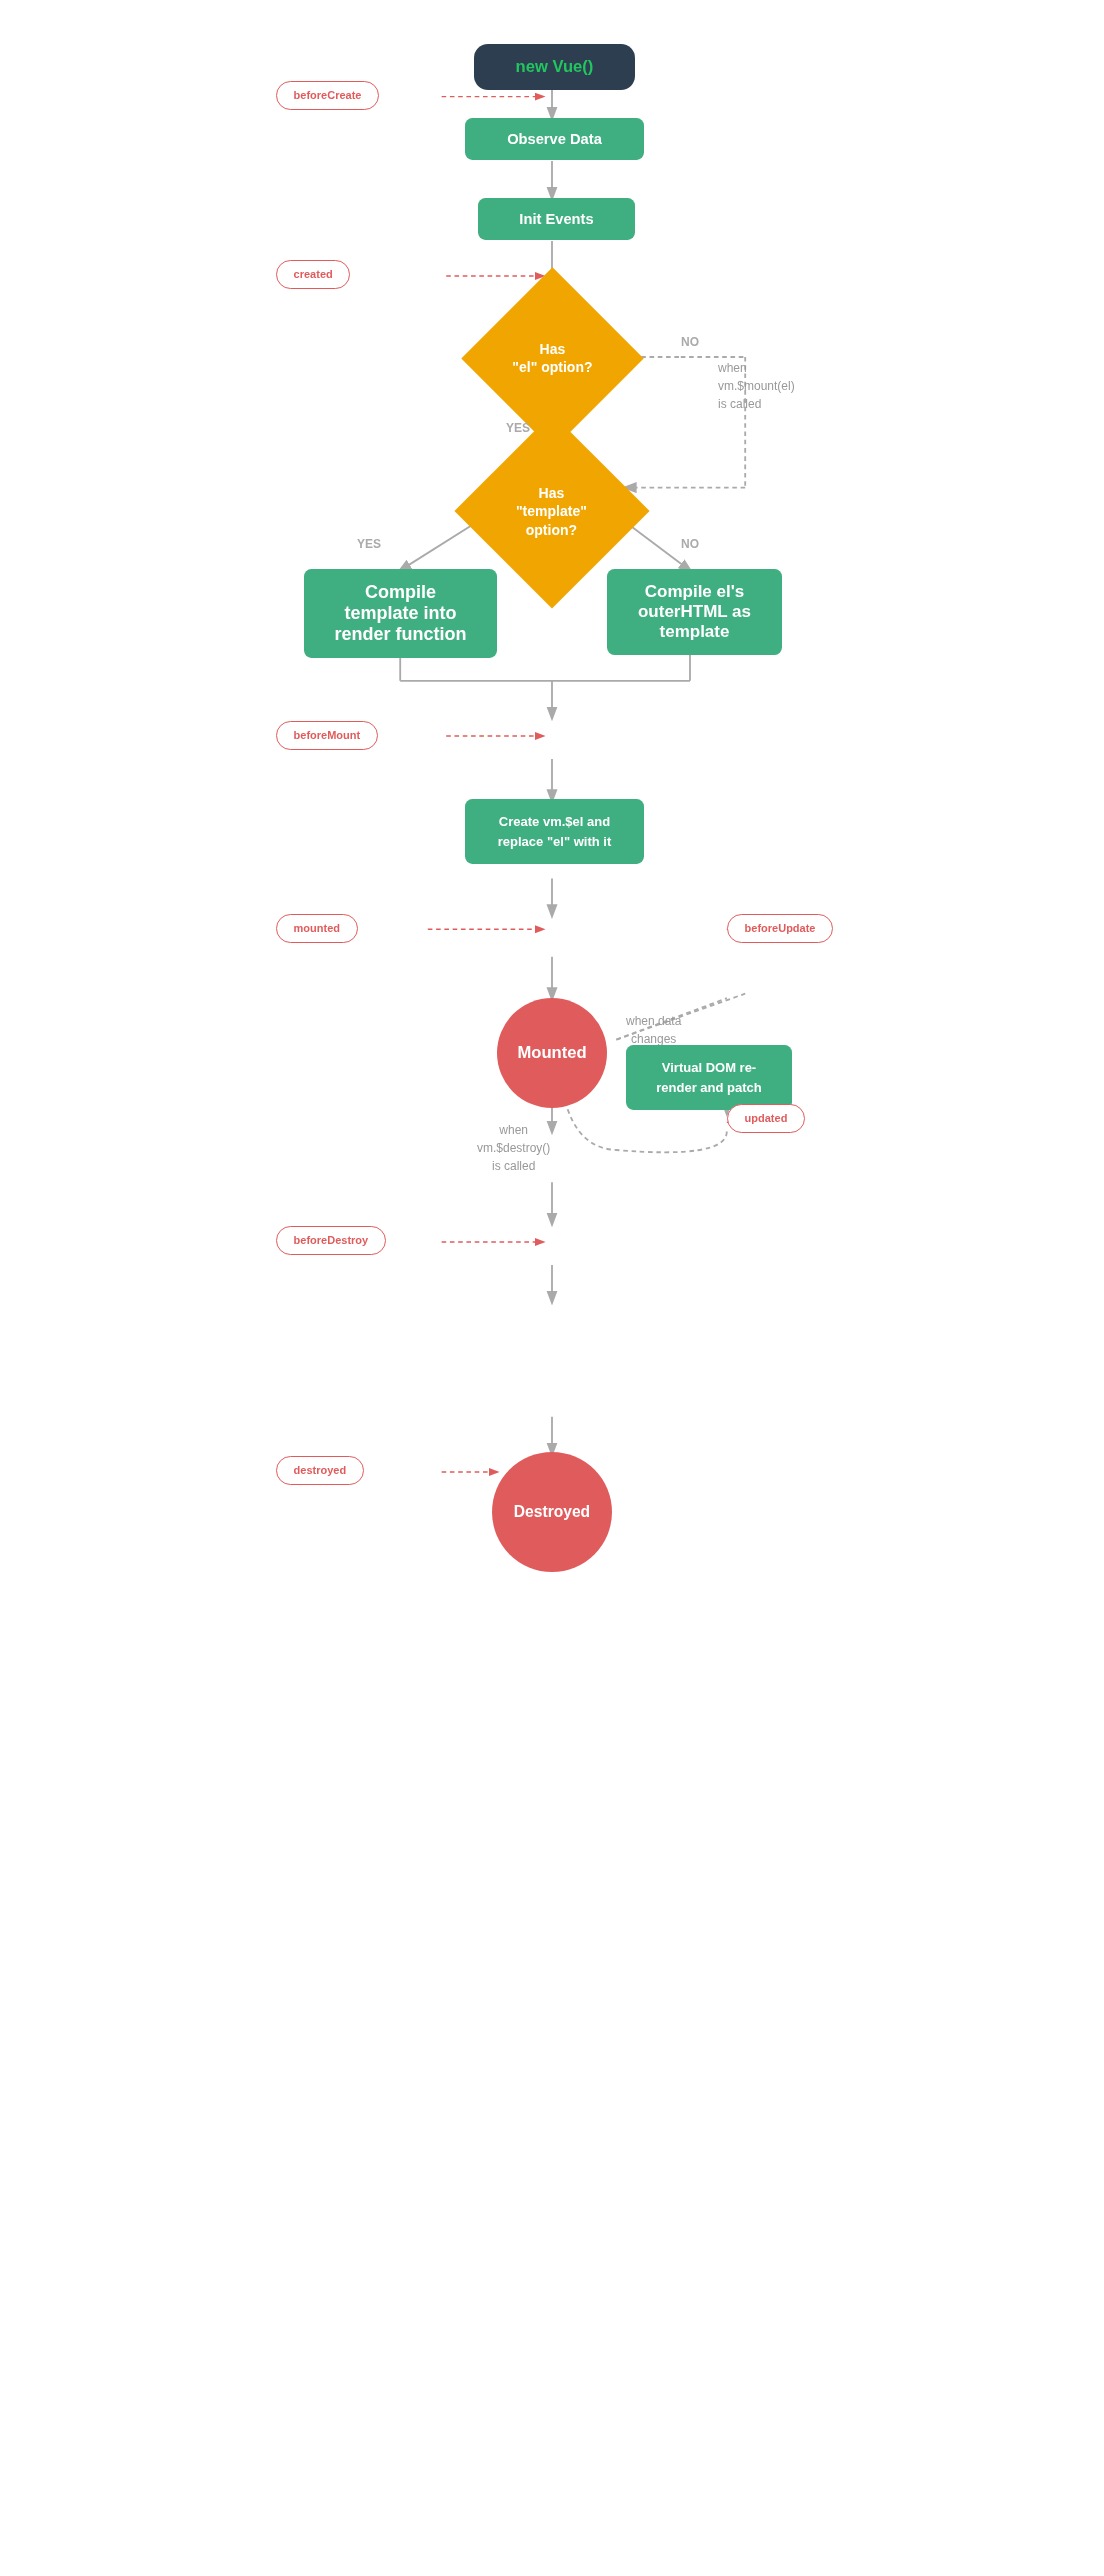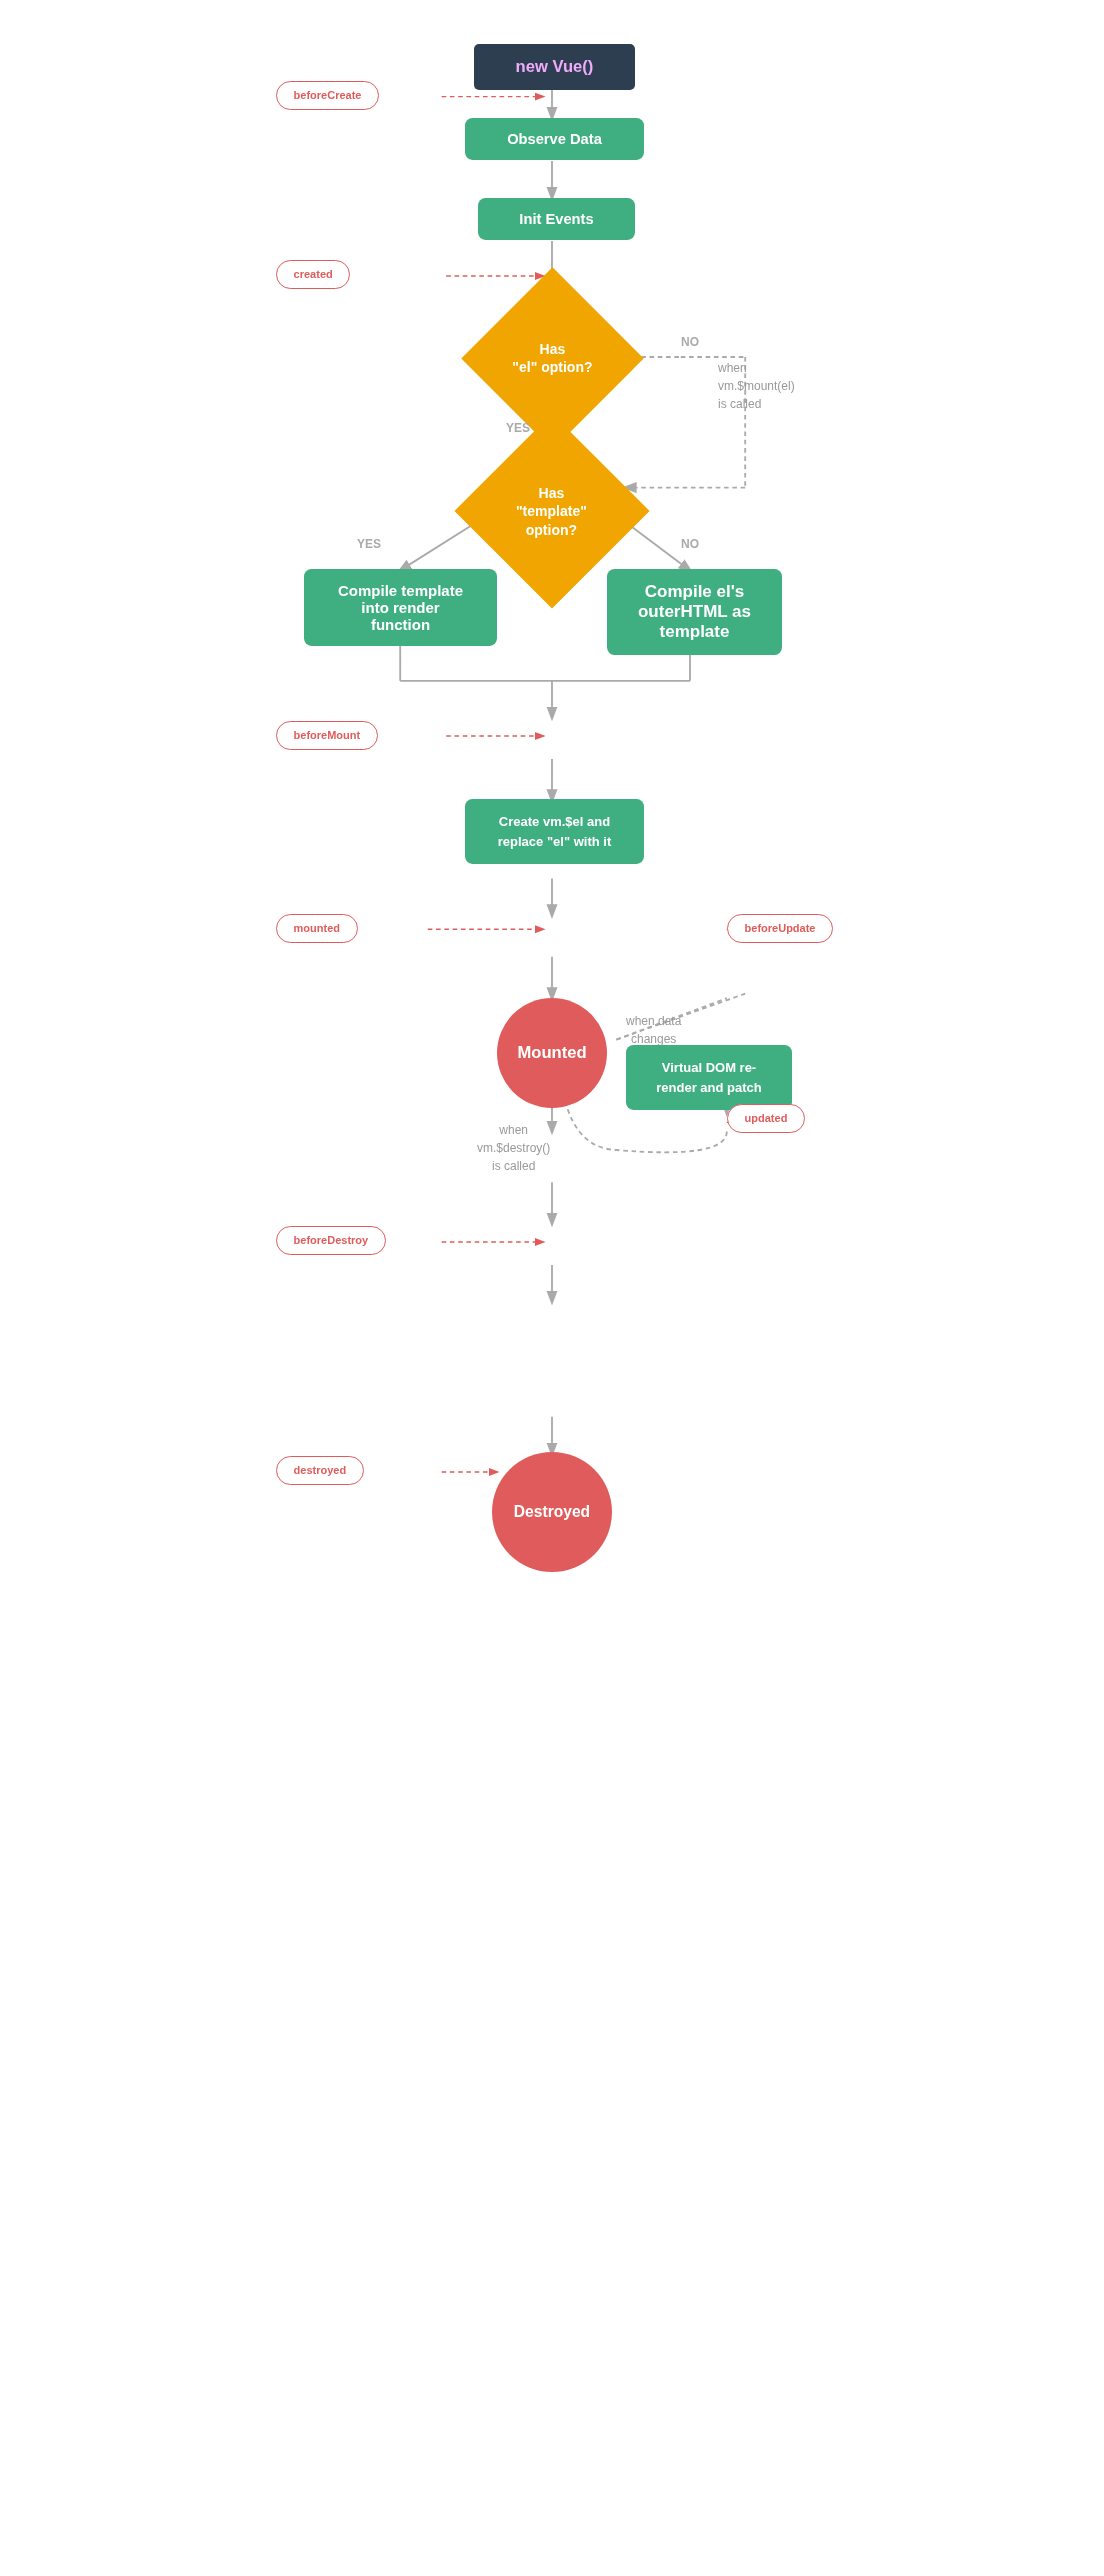--- a/index.html
+++ b/index.html
@@ -12,22 +12,22 @@
     }
     .diagram {
       width: 644px;
       position: relative;
       padding: 37px 0;
     }
 
     
     .box-dark {
       background: #2d3e50;
-      color: #f0abfc;
-      border-radius: 5px;
+      color: #22c55e;
+      border-radius: 14px;
       padding: 13px 26px;
       text-align: center;
       font-size: 16.6px;
       font-weight: bold;
     }
     .box-green {
       background: #3faf82;
       color: #fff;
       border-radius: 7.4px;
       padding: 13px 26px;
@@ -231,21 +231,21 @@
 
   <div class="item" style="left:127px;top:535px;">
     <span style="color:#aaa;font-size:12px;font-weight:bold;">YES</span>
   </div>
 
   <div class="item" style="left:451px;top:535px;">
     <span style="color:#aaa;font-size:12px;font-weight:bold;">NO</span>
   </div>
 
   <div class="item" style="left:74px;top:569px;width:193px;">
-    <div class="box-green" style="font-size:15px;">Compile template into
+    <div class="box-green" style="font-size:18px;">Compile template into
 render function</div>
   </div>
 
   <div class="item" style="left:377px;top:569px;width:175px;">
     <div class="box-green" style="font-size:17px;">Compile el's
 outerHTML
 as template</div>
   </div>
 
   <div class="item" style="left:46px;top:721px;">

